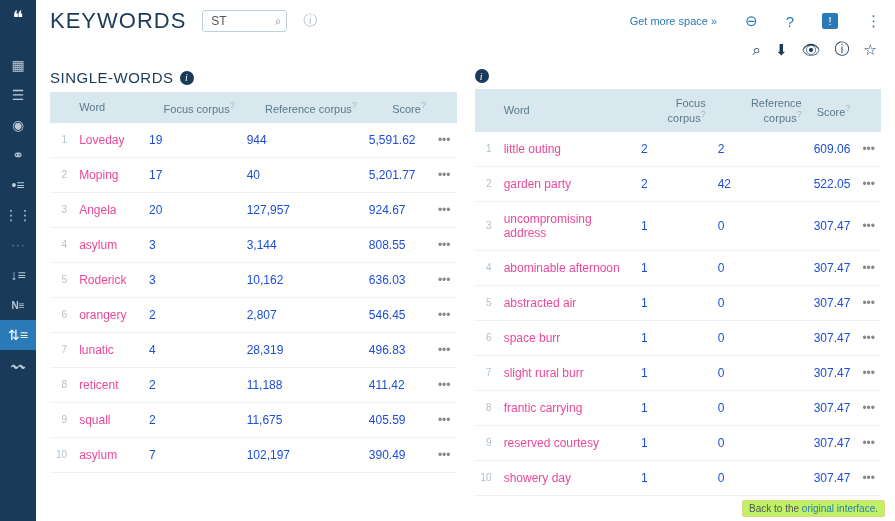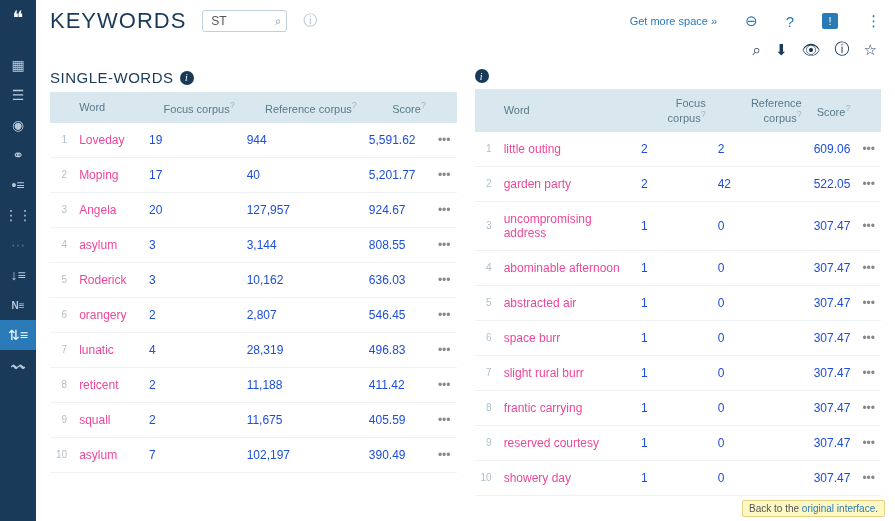--- a/index.html
+++ b/index.html
@@ -28,21 +28,21 @@
   table { width: 100%; border-collapse: collapse; }
   thead th { background: #d9e8ef; color: #5a7a8a; font-weight: 400; font-size: 11px; padding: 8px 6px; text-align: left; }
   thead th.num { text-align: right; }
   thead th .q { color: #a0b5c0; font-size: 9px; vertical-align: super; }
   tbody tr { border-bottom: 1px solid #eef2f4; }
   tbody td { padding: 10px 6px; font-size: 12px; color: #555; }
   tbody td.idx { color: #b0c0cc; font-size: 10px; text-align: right; width: 22px; }
   tbody td.word { color: #ec4899; }
   tbody td.num { color: #1d4ed8; }
   tbody td.act { color: #888; text-align: center; width: 24px; cursor: pointer; }
-  .footer-link { position: absolute; bottom: 4px; right: 10px; background: #fef9c3; border: 1px solid #e8d080; padding: 2px 6px; font-size: 10px; color: #555; border-radius: 2px; }
+  .footer-link { position: absolute; bottom: 4px; right: 10px; background: #bef264; border: 1px solid #e8d080; padding: 2px 6px; font-size: 10px; color: #555; border-radius: 2px; }
   .footer-link a { color: #2a7ab8; text-decoration: none; }
 </style>
 </head>
 <body>
 
 <div class="app">
   <div class="sidebar">
     <div class="logo">❝</div>
     <div class="nav-icon">▦</div>
     <div class="nav-icon">☰</div>

